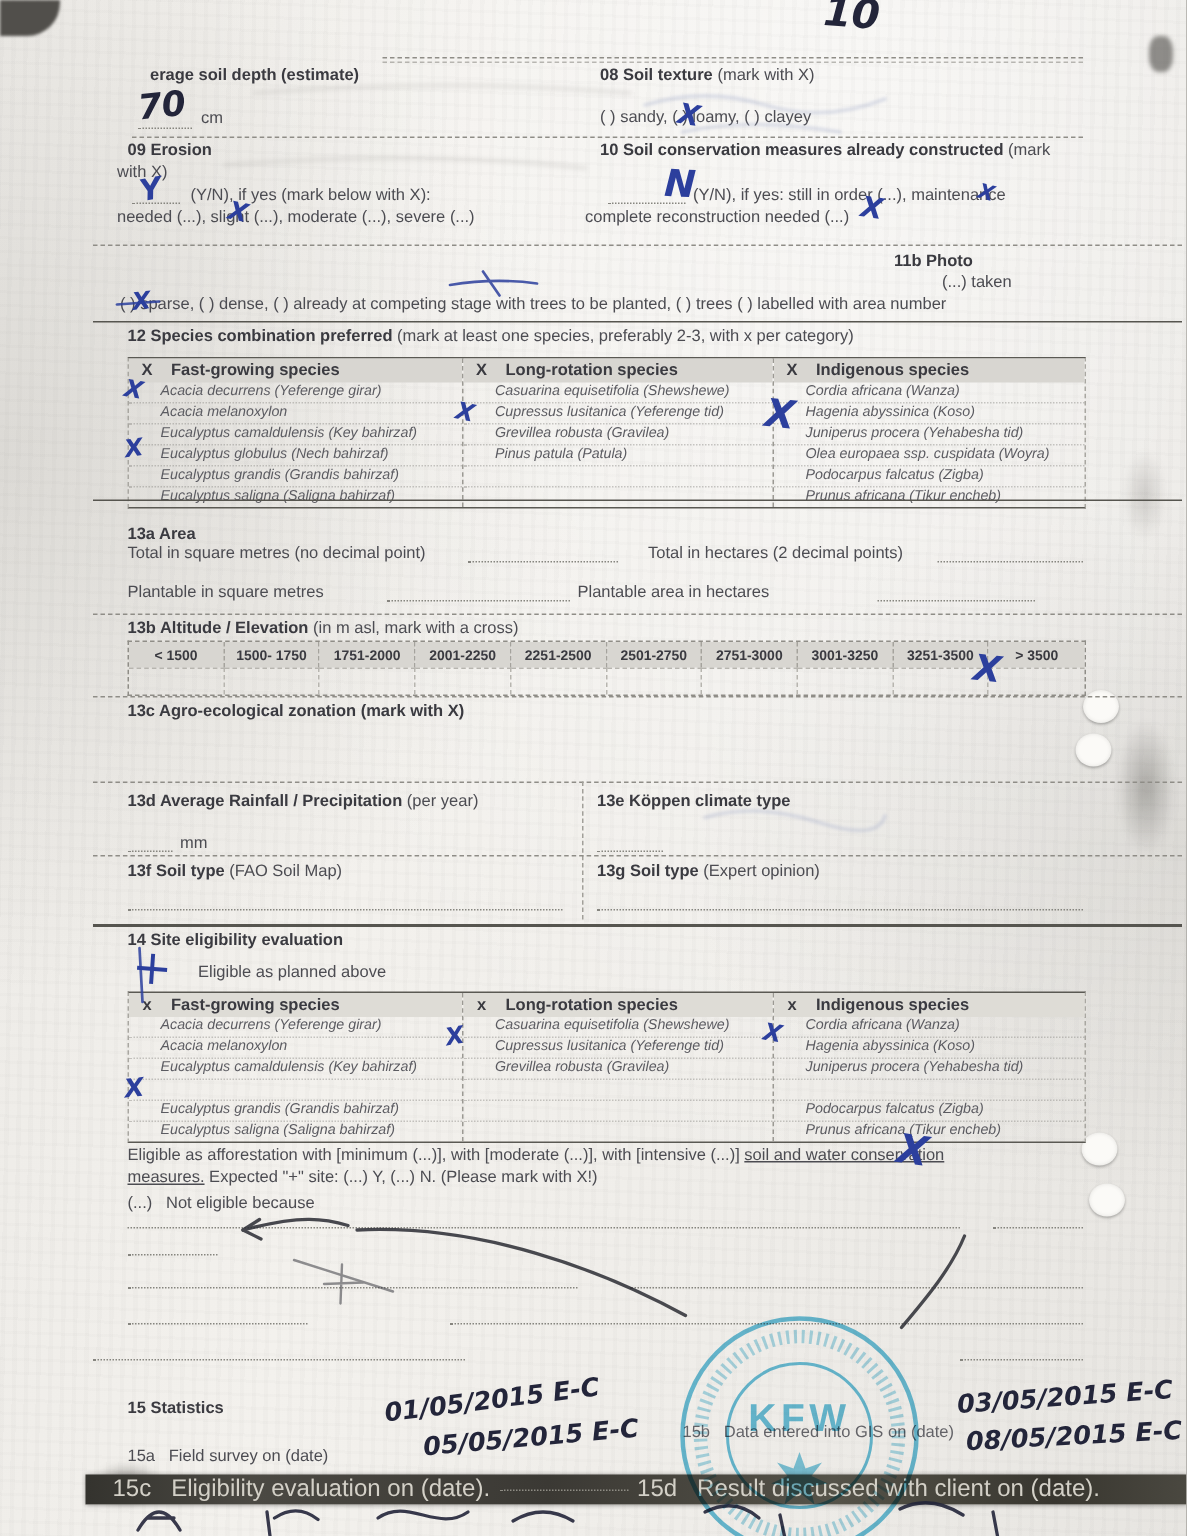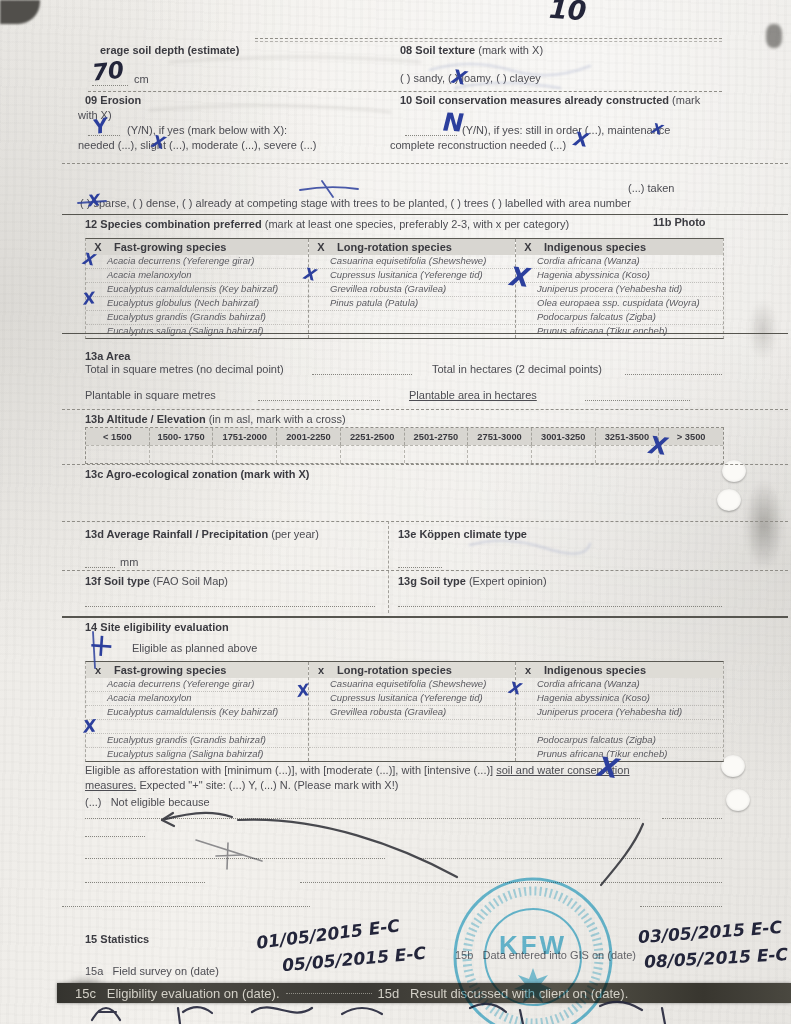--- a/index.html
+++ b/index.html
@@ -47,21 +47,21 @@
   .alt-h:nth-child(10),.alt-c:last-child{border-right:none;}
   
   .zon{position:absolute;left:85px;top:481px;width:637px;border:1px dashed #8f8d87;}
   .zon-r1{display:grid;grid-template-columns:505px 132px;}
   .zon-cell{height:19px;background:#d8d6d1;font-weight:bold;font-size:11px;color:#3a3a40;
       display:flex;align-items:center;padding-left:6px;border-right:1px dashed #a5a39d;white-space:nowrap;overflow:hidden;}
   .zon-cell:last-child{border-right:none;}
   .zon-r2{height:18px;border-top:1px dashed #b7b5af;}
   
   .band{position:absolute;left:57px;top:983px;width:734px;height:20px;color:#d3d0c7;
-      font-size:13px;display:flex;align-items:center;
+      font-size:16px;display:flex;align-items:center;
       background:linear-gradient(90deg,#34332e,#4b4943 15%,#3b3934 42%,#555349 68%,#38362f 88%,#4a4840 100%);
       box-shadow:0 0 3px rgba(0,0,0,.4);}
   .band .bleader{display:inline-block;width:86px;border-bottom:1.4px dotted #8f8d85;height:0;margin:0 6px;}
   .punch{position:absolute;width:24px;height:22px;border-radius:50%;background:#fbfaf7;
       box-shadow:0 1px 2px rgba(0,0,0,.28), inset 0 0 3px rgba(0,0,0,.10);}
   .smudge{position:absolute;border-radius:50%;filter:blur(2px);pointer-events:none;}
   .corner-tl{position:absolute;left:0;top:0;width:40px;height:24px;background:#514f4b;
       border-bottom-right-radius:22px;filter:blur(1px);}
   .mark-tr{position:absolute;left:766px;top:24px;width:16px;height:24px;background:rgba(60,58,54,.55);
       border-radius:40%;filter:blur(1.5px);}
@@ -100,21 +100,21 @@
   <span class="lbl" style="left:400px;top:94px;width:322px;white-space:normal;"><span class="b">10 Soil conservation measures already constructed</span><span> (mark</span></span>
 
   <span class="leader" style="left:88px;top:135px;width:32px;"></span>
   <span class="lbl" style="left:127px;top:124px;">(Y/N), if yes (mark below with X):</span>
   <span class="lbl" style="left:78px;top:139px;">needed (...), slight (...), moderate (...), severe (...)</span>
   <span class="leader" style="left:405px;top:135px;width:52px;"></span>
   <span class="lbl" style="left:462px;top:124px;">(Y/N), if yes: still in order (...), maintenance</span>
   <span class="lbl" style="left:390px;top:139px;">complete reconstruction needed (...)</span>
 
   <div class="dash" style="left:62px;top:163px;width:726px;"></div>
-  <span class="lbl b" style="left:653px;top:168px;margin-top:48px;">11b Photo</span>
+  <span class="lbl b" style="left:596px;top:168px;">11b Photo</span>
   <span class="lbl" style="left:628px;top:182px;">(...) taken</span>
   <span class="lbl" style="left:80px;top:197px;">( ) sparse, ( ) dense, ( ) already at competing stage with trees to be planted, ( ) trees ( ) labelled with area number</span>
 
   <div class="dline" style="left:62px;top:214px;width:726px;border-top-width:1.2px;"></div>
   <span class="lbl" style="left:85px;top:218px;"><span class="b">12 Species combination preferred</span><span> (mark at least one species, preferably 2-3, with x per category)</span></span>
 
   <div class="sptable" style="left:85px;top:238px;width:637px;">
     <div class="sp-col">
       <div class="sp-head">
           <span class="sp-mark">X</span>
@@ -156,21 +156,21 @@
   <div class="dline" style="left:62px;top:333px;width:726px;"></div>
   <span class="lbl b" style="left:85px;top:350px;">13a Area</span>
 
   <span class="lbl" style="left:85px;top:363px;">Total in square metres (no decimal point)</span>
   <span class="leader" style="left:312px;top:374px;width:100px;"></span>
   <span class="lbl" style="left:432px;top:363px;">Total in hectares (2 decimal points)</span>
   <span class="leader" style="left:625px;top:374px;width:97px;"></span>
 
   <span class="lbl" style="left:85px;top:389px;">Plantable in square metres</span>
   <span class="leader" style="left:258px;top:400px;width:122px;"></span>
-  <span class="lbl" style="left:409px;top:389px;text-decoration:underline;">Plantable area in hectares</span>
+  <span class="lbl" style="left:385px;top:389px;">Plantable area in hectares</span>
   <span class="leader" style="left:585px;top:400px;width:105px;"></span>
 
   <div class="dash" style="left:62px;top:409px;width:726px;"></div>
   <span class="lbl" style="left:85px;top:413px;"><span class="b">13b Altitude / Elevation</span><span> (in m asl, mark with a cross)</span></span>
 
   <div class="alt">
     <div class="alt-h">&lt; 1500</div>
     <div class="alt-h">1500- 1750</div>
     <div class="alt-h">1751-2000</div>
     <div class="alt-h">2001-2250</div>

